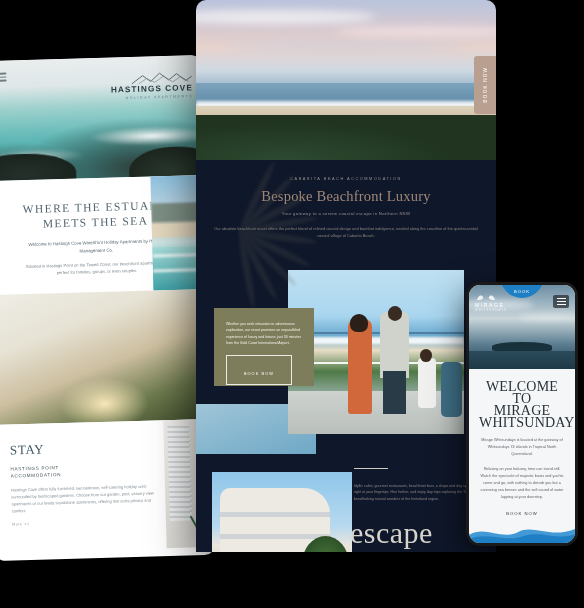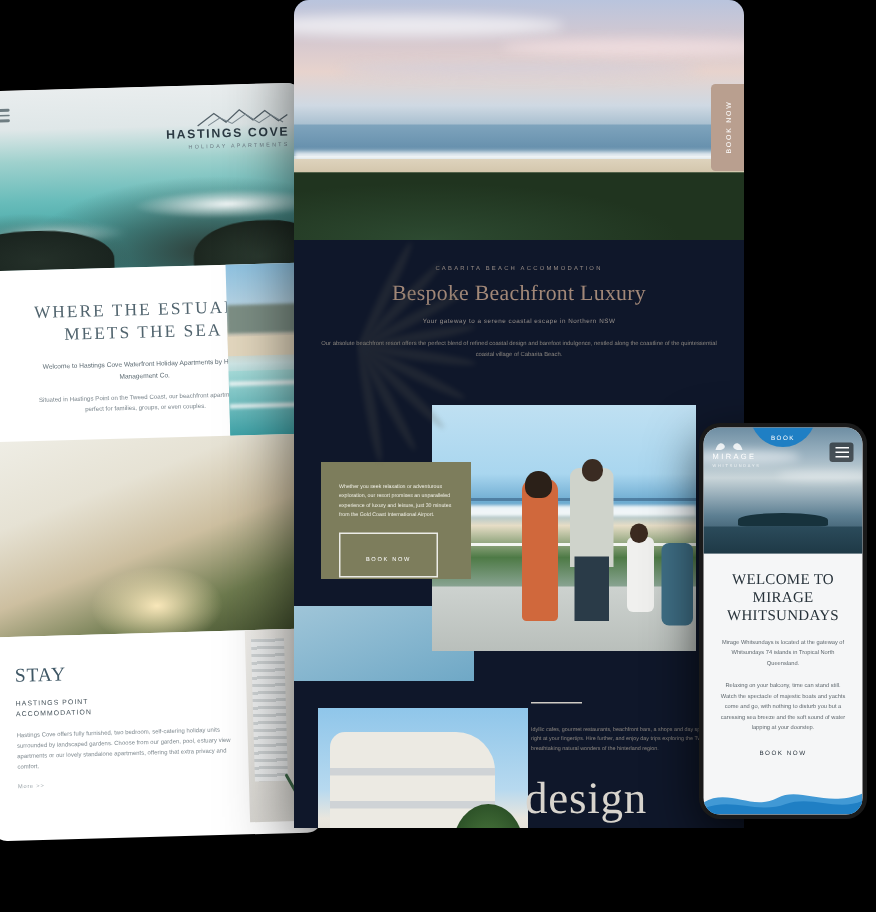--- a/index.html
+++ b/index.html
@@ -155,21 +155,21 @@
   .ph-logo svg{display:block;opacity:.9;}
   .ph-logo .n{font-size:5px;letter-spacing:1.6px;color:#fff;line-height:7px;}
   .ph-logo .n2{font-size:2.6px;letter-spacing:1.2px;color:rgba(255,255,255,.8);line-height:4px;}
   .ph-book{position:absolute;left:50%;top:-11px;transform:translateX(-50%);width:44px;height:24px;
     background:#1f7fc4;border-radius:0 0 22px 22px;display:flex;align-items:flex-end;justify-content:center;padding-bottom:4px;box-sizing:border-box;}
   .ph-book span{font-size:4.2px;letter-spacing:1px;color:#fff;}
   .ph-menu{position:absolute;right:6px;top:10px;width:16px;height:13px;background:rgba(40,46,50,.75);border-radius:2px;
     display:flex;flex-direction:column;justify-content:center;align-items:center;gap:2px;}
   .ph-menu i{width:9px;height:1px;background:#fff;display:block;}
   .ph-body{padding:12px 10px 0;text-align:center;}
-  .ph-body h4{margin:0 0 8px;font-family:"Liberation Serif",serif;font-weight:400;font-size:10px;line-height:12px;color:#27323a;letter-spacing:.2px;}
+  .ph-body h4{margin:0 0 8px;font-family:"Liberation Serif",serif;font-weight:400;font-size:14px;line-height:12px;color:#27323a;letter-spacing:.2px;}
   .ph-body p{margin:0 0 8px;font-size:3.8px;line-height:7px;color:#5e676d;}
   .ph-body .cta{font-size:4.2px;letter-spacing:1px;color:#2c3740;margin-top:10px;}
   .ph-wave{position:absolute;left:0;right:0;bottom:0;height:24px;overflow:hidden;}
   .ph-wave svg{display:block;width:100%;height:100%;}
 </style>
 </head>
 <body>
 
 <div id="stage">
 
@@ -297,21 +297,21 @@
         <div class="path"></div>
         <div class="grass"></div>
         <div class="f1"></div>
         <div class="f2"></div>
         <div class="f3"></div>
       </div>
       <div class="cp-escape">
         <div class="rule"></div>
         <div class="txt">Idyllic cafes, gourmet restaurants, beachfront bars, a shops and day spa are right at your fingertips. Hire further, and enjoy day trips exploring the Tweed Coa breathtaking natural wonders of the hinterland region.</div>
         <div class="big">
-          <div>design</div>
+          <div>escape</div>
         </div>
       </div>
     </div>
 
   </div>
 
   <div class="palm-shadow">
     <i style="transform:rotate(-64deg)"></i>
     <i style="transform:rotate(-46deg)"></i>
     <i style="transform:rotate(-28deg)"></i>

